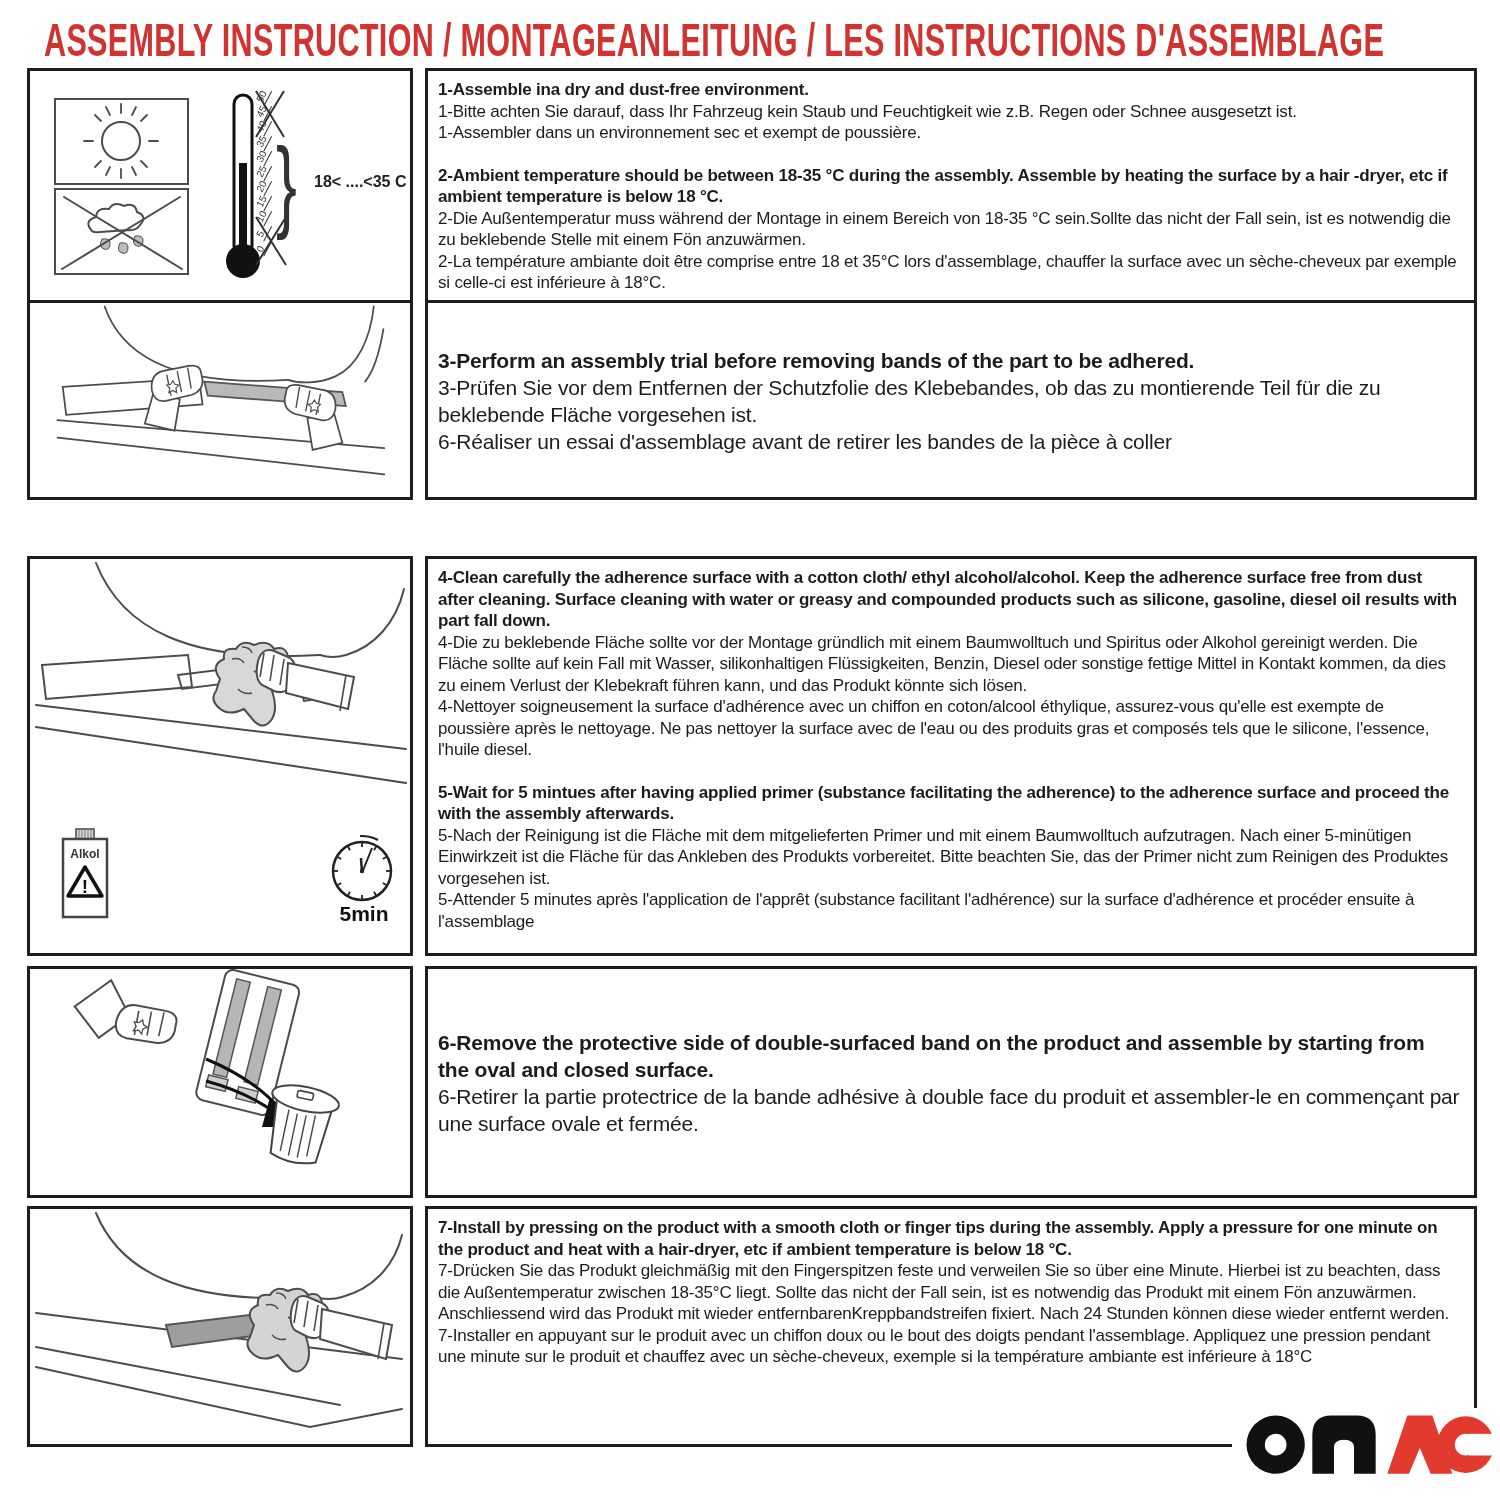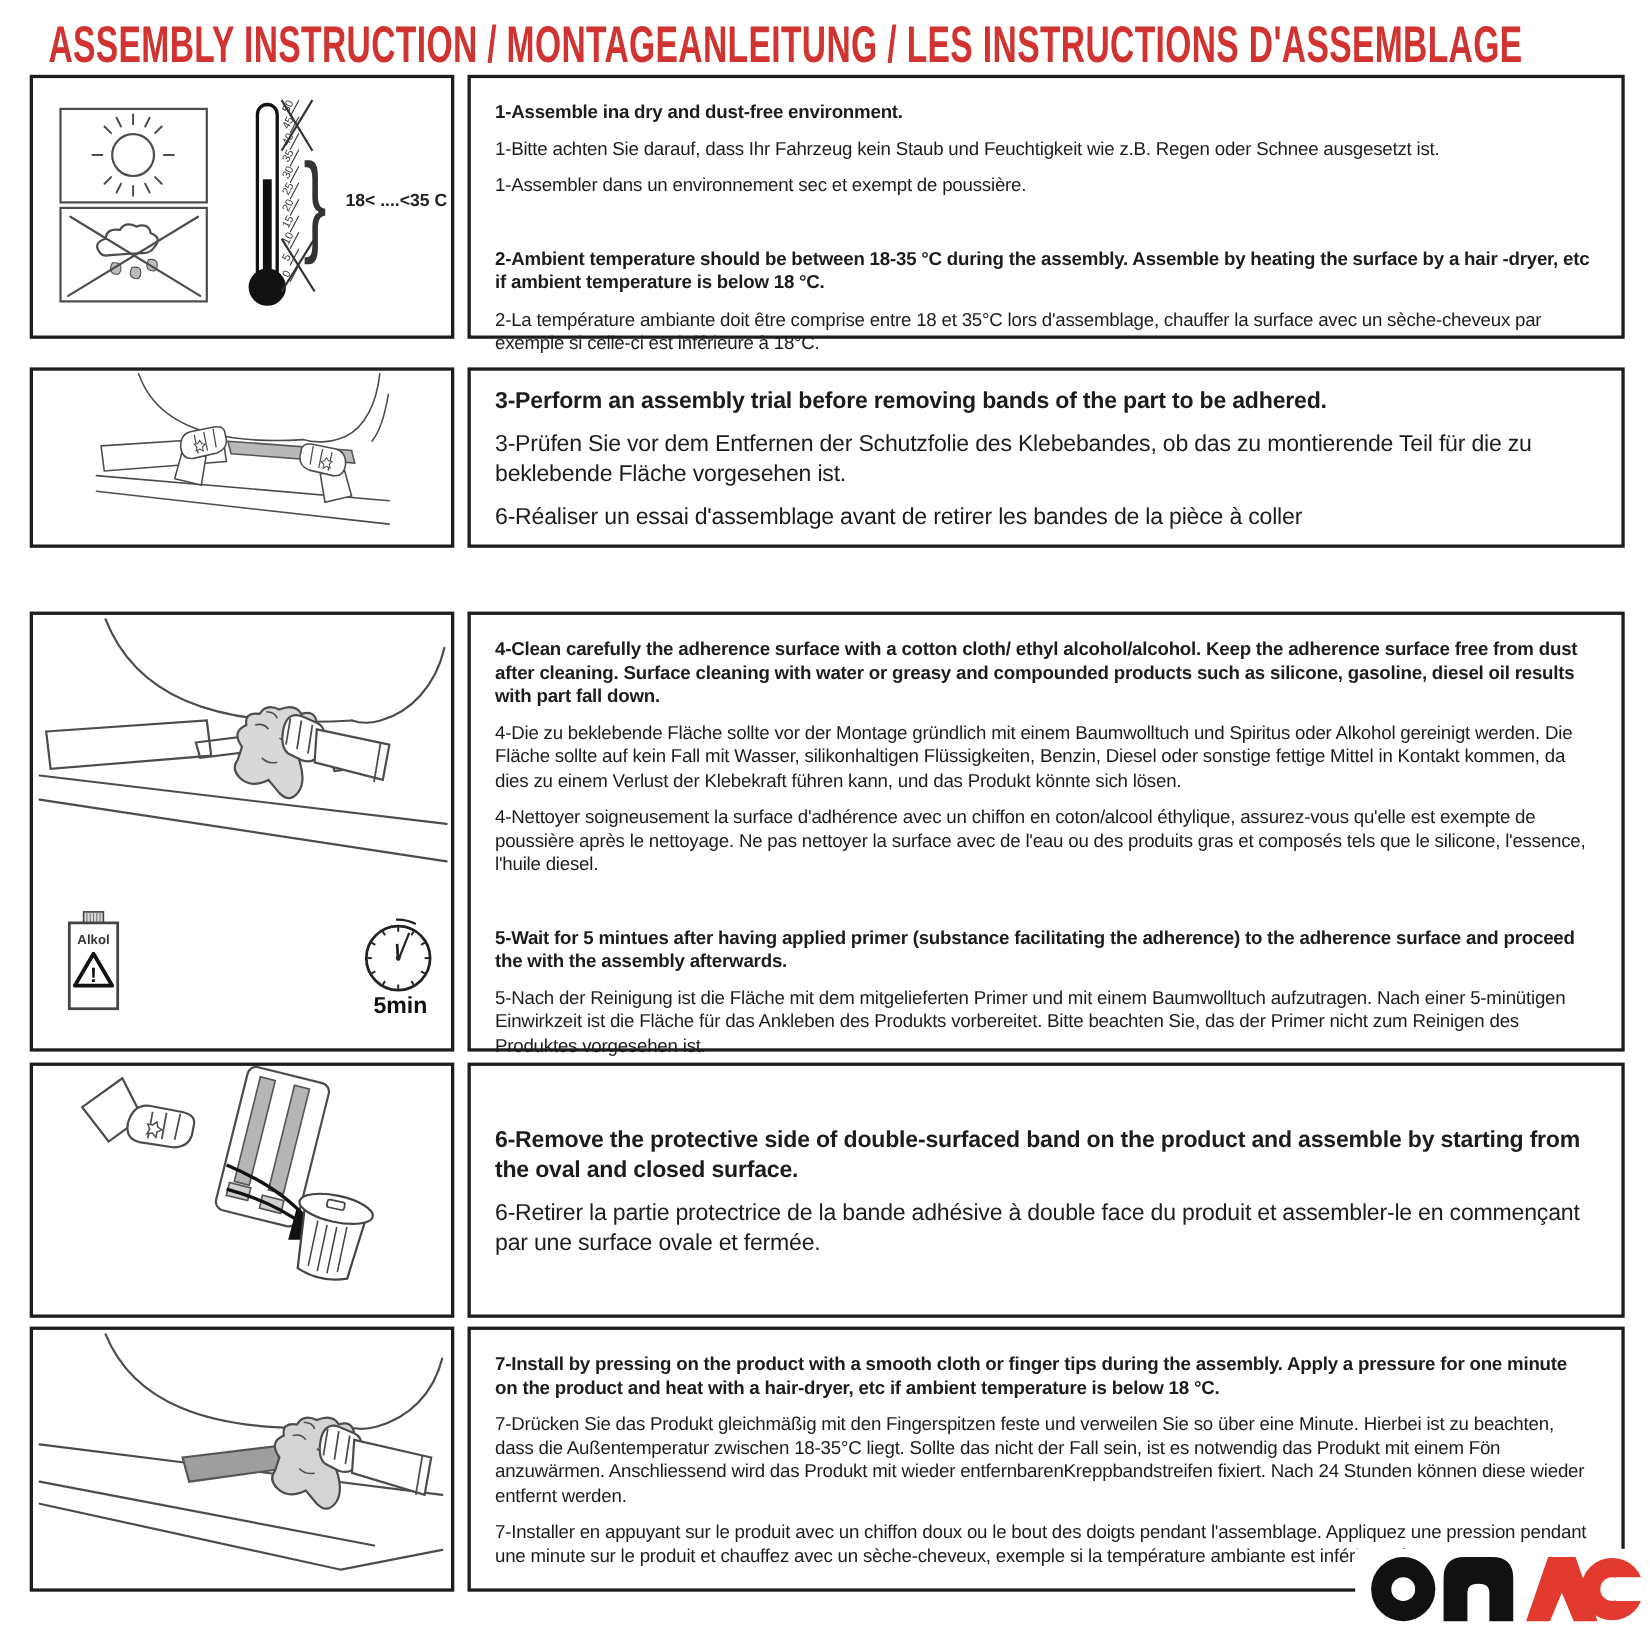--- a/index.html
+++ b/index.html
@@ -9,21 +9,21 @@
          color:#d03330;white-space:nowrap;transform:scaleX(0.65);transform-origin:left top;
          letter-spacing:0.5px;}
   .row{position:absolute;left:0;width:1500px;}
   .illus{position:absolute;left:27px;width:386px;height:100%;border:3px solid #1d1d1d;
          box-sizing:border-box;background:#fff;}
   .illus svg{display:block;width:100%;height:100%;}
   .txt{position:absolute;left:425px;width:1052px;height:100%;border:3px solid #1d1d1d;
        box-sizing:border-box;background:#fff;display:flex;flex-direction:column;
        padding:8px 14px 6px 10px;}
   .txt.center{justify-content:center;}
-  .txt p{margin:12px;}
+  .txt p{margin:0;}
   .small p{font-size:17px;line-height:21.5px;letter-spacing:-0.2px;}
   .big p{font-size:21px;line-height:27px;letter-spacing:-0.2px;}
   .b{font-weight:700;}
   .block + .block{margin-top:21px;}
   .logo{position:absolute;left:1232px;top:1408px;width:262px;height:72px;background:#fff;
         padding-left:12px;z-index:5;}
   .logo svg{display:block;width:250px;height:70px;}
   .sr{position:absolute;opacity:0;font-size:1px;pointer-events:none;}
   .sketch{stroke:#4c4c4c;stroke-width:2;fill:none;stroke-linecap:round;}
 </style>
@@ -120,26 +120,27 @@
       </svg>
     </div>
     <div class="txt small">
       <div class="block">
         <p class="b">1-Assemble ina dry and dust-free environment.</p>
         <p>1-Bitte achten Sie darauf, dass Ihr Fahrzeug kein Staub und Feuchtigkeit wie z.B. Regen oder Schnee ausgesetzt ist.</p>
         <p>1-Assembler dans un environnement sec et exempt de poussière.</p>
       </div>
       <div class="block">
         <p class="b">2-Ambient temperature should be between 18-35 °C  during the assembly. Assemble by heating the surface by a hair -dryer, etc if ambient temperature is below 18 °C.</p>
+        <p>2-Die Außentemperatur muss während der Montage in einem Bereich von 18-35 °C  sein.Sollte das nicht der Fall sein, ist es notwendig die zu beklebende Stelle mit einem Fön anzuwärmen.</p>
         <p>2-La température ambiante doit être comprise entre 18 et 35°C lors d'assemblage, chauffer la surface avec un sèche-cheveux par exemple si celle-ci est inférieure à 18°C.</p>
       </div>
     </div>
   </div>
 
-  <div class="row" style="top:334px;height:164px;">
+  <div class="row" style="top:300px;height:200px;">
     <div class="illus">
       <svg viewBox="0 0 380 222">
         <path class="sketch" d="M58,4 C78,62 140,96 268,88"></path>
         <path class="sketch" d="M366,4 C362,40 348,72 322,84 C302,93 280,92 268,88"></path>
         <path class="sketch" d="M377,30 C372,60 366,78 356,90"></path>
         <path class="sketch" d="M10,96 L166,86 L170,116 L14,128 Z" fill="#fff"></path>
         <path class="sketch" d="M4,134 L378,166"></path>
         <path class="sketch" d="M4,154 L378,196"></path>
         <path d="M172,90 L330,102 L334,118 L176,106 Z" fill="#b9b9b9" stroke="#555" stroke-width="2"></path>
         <g transform="translate(112,74)">

